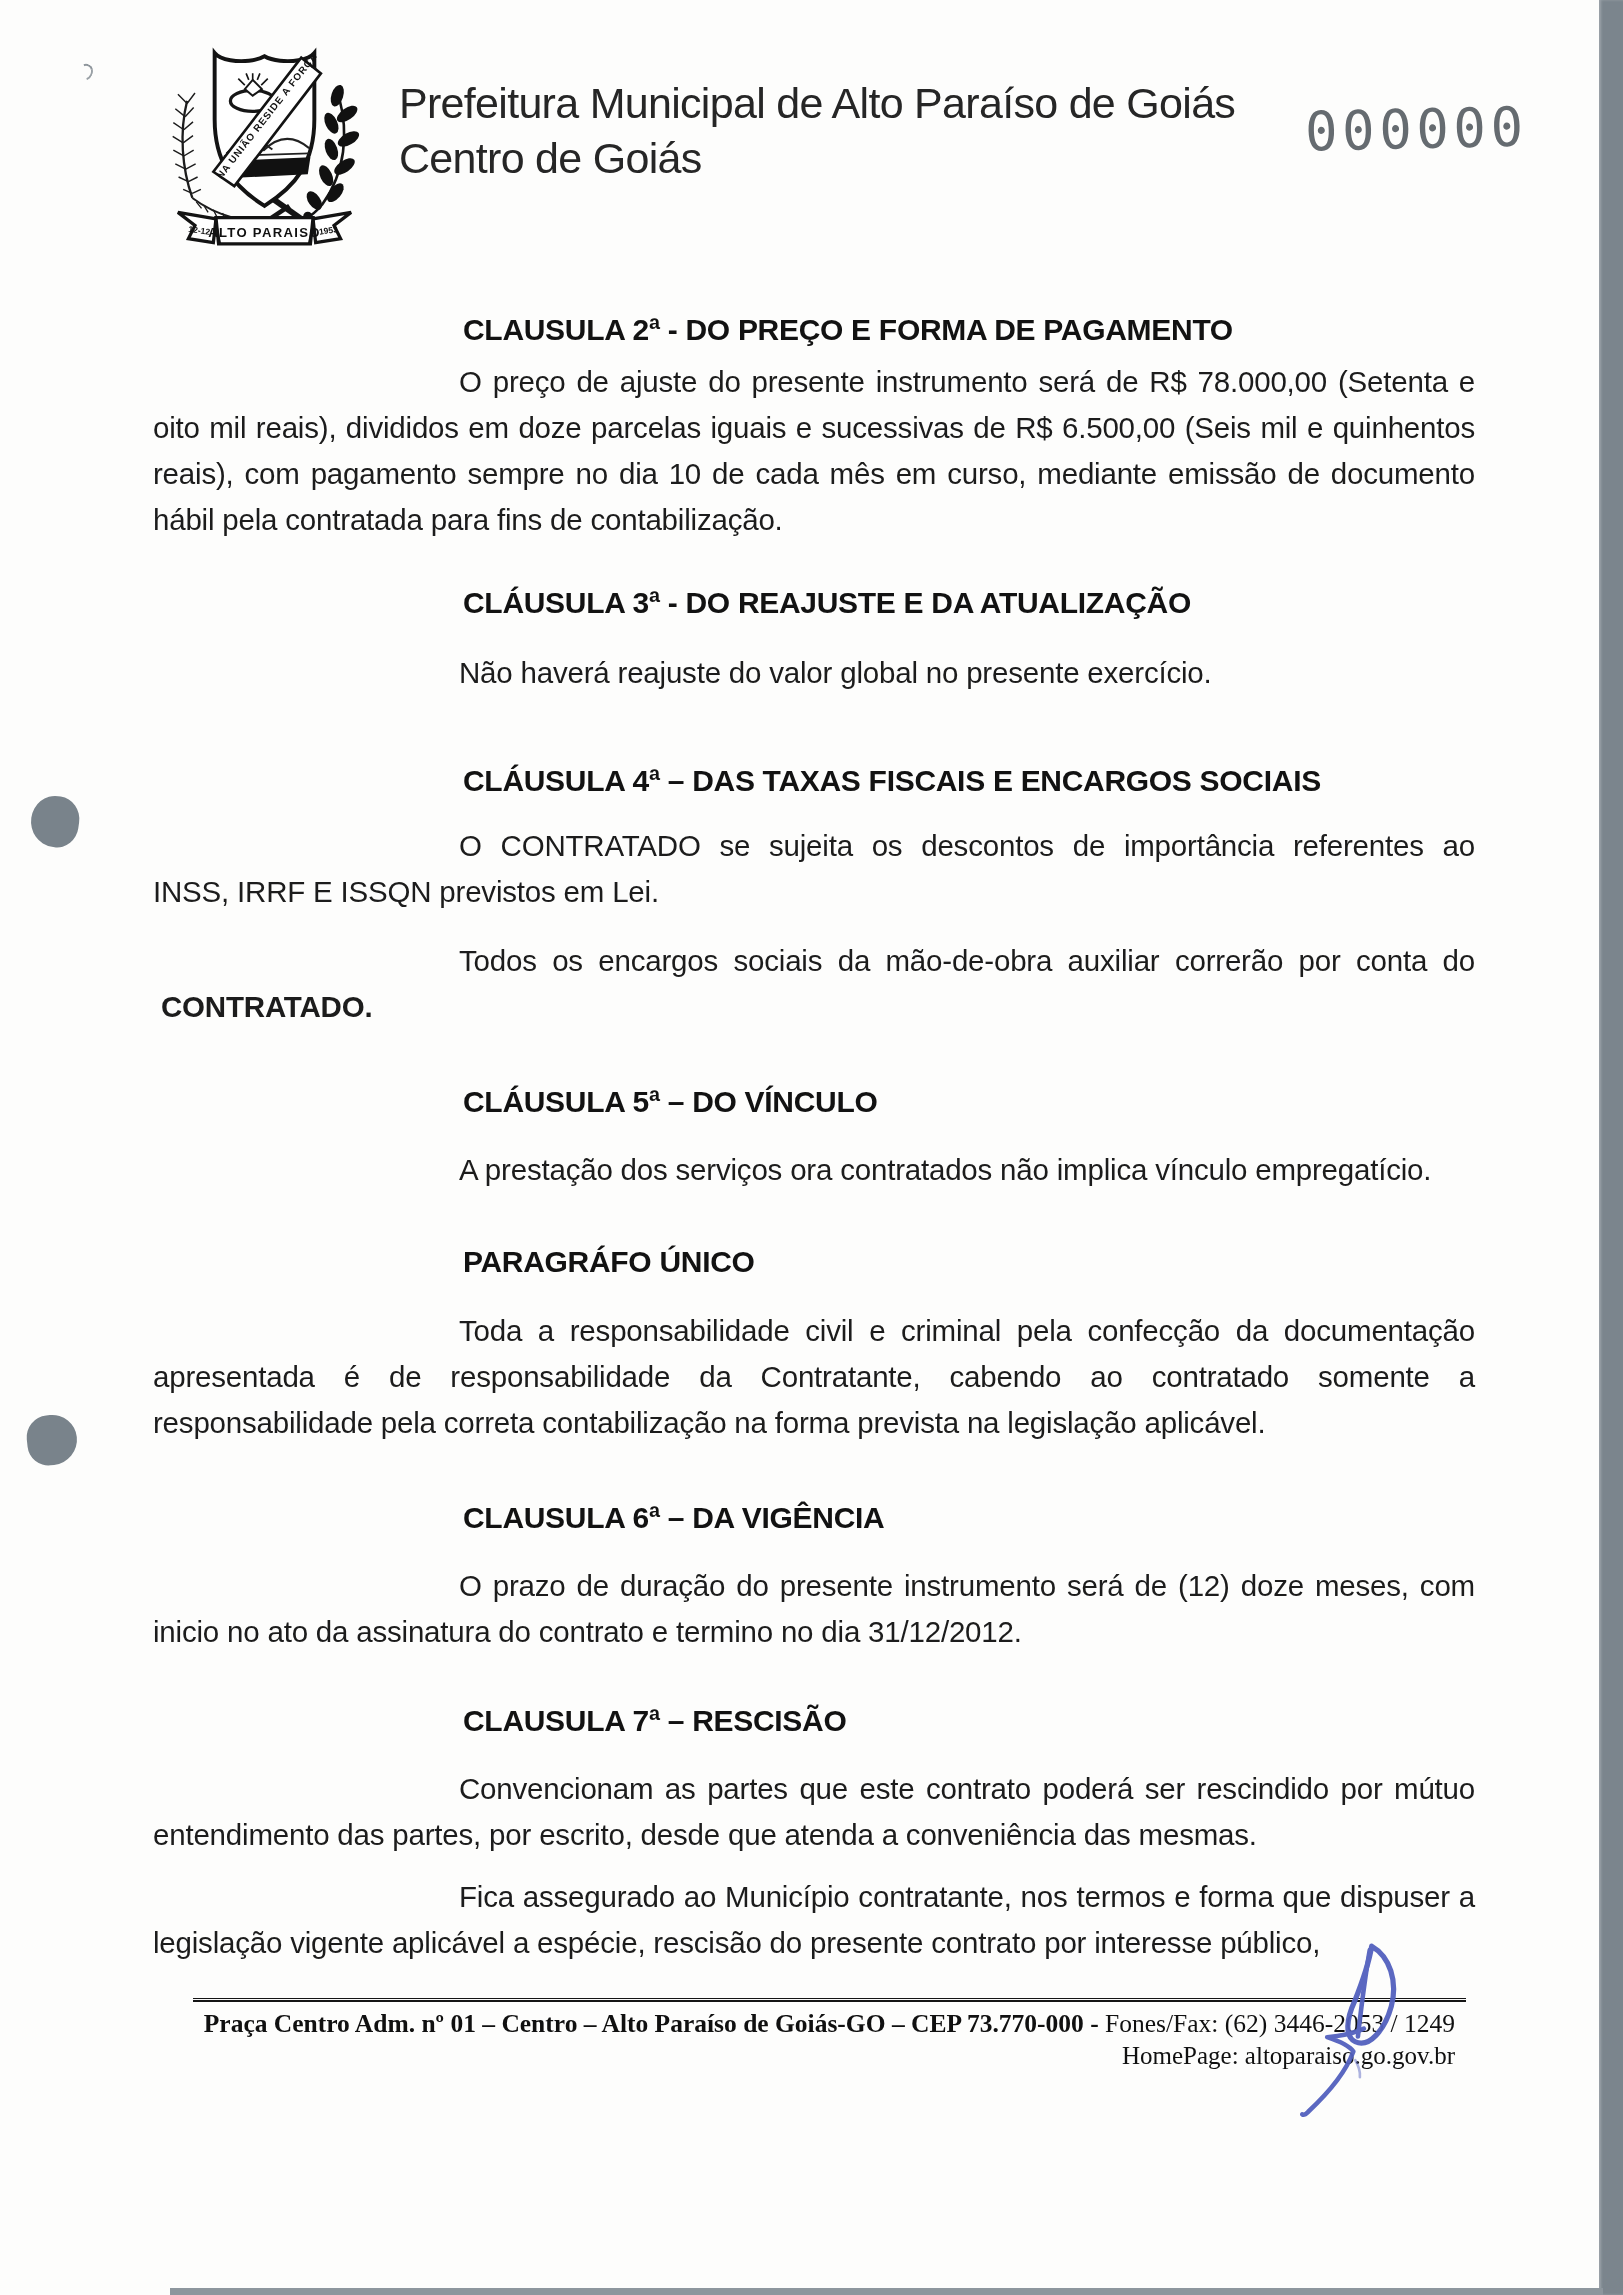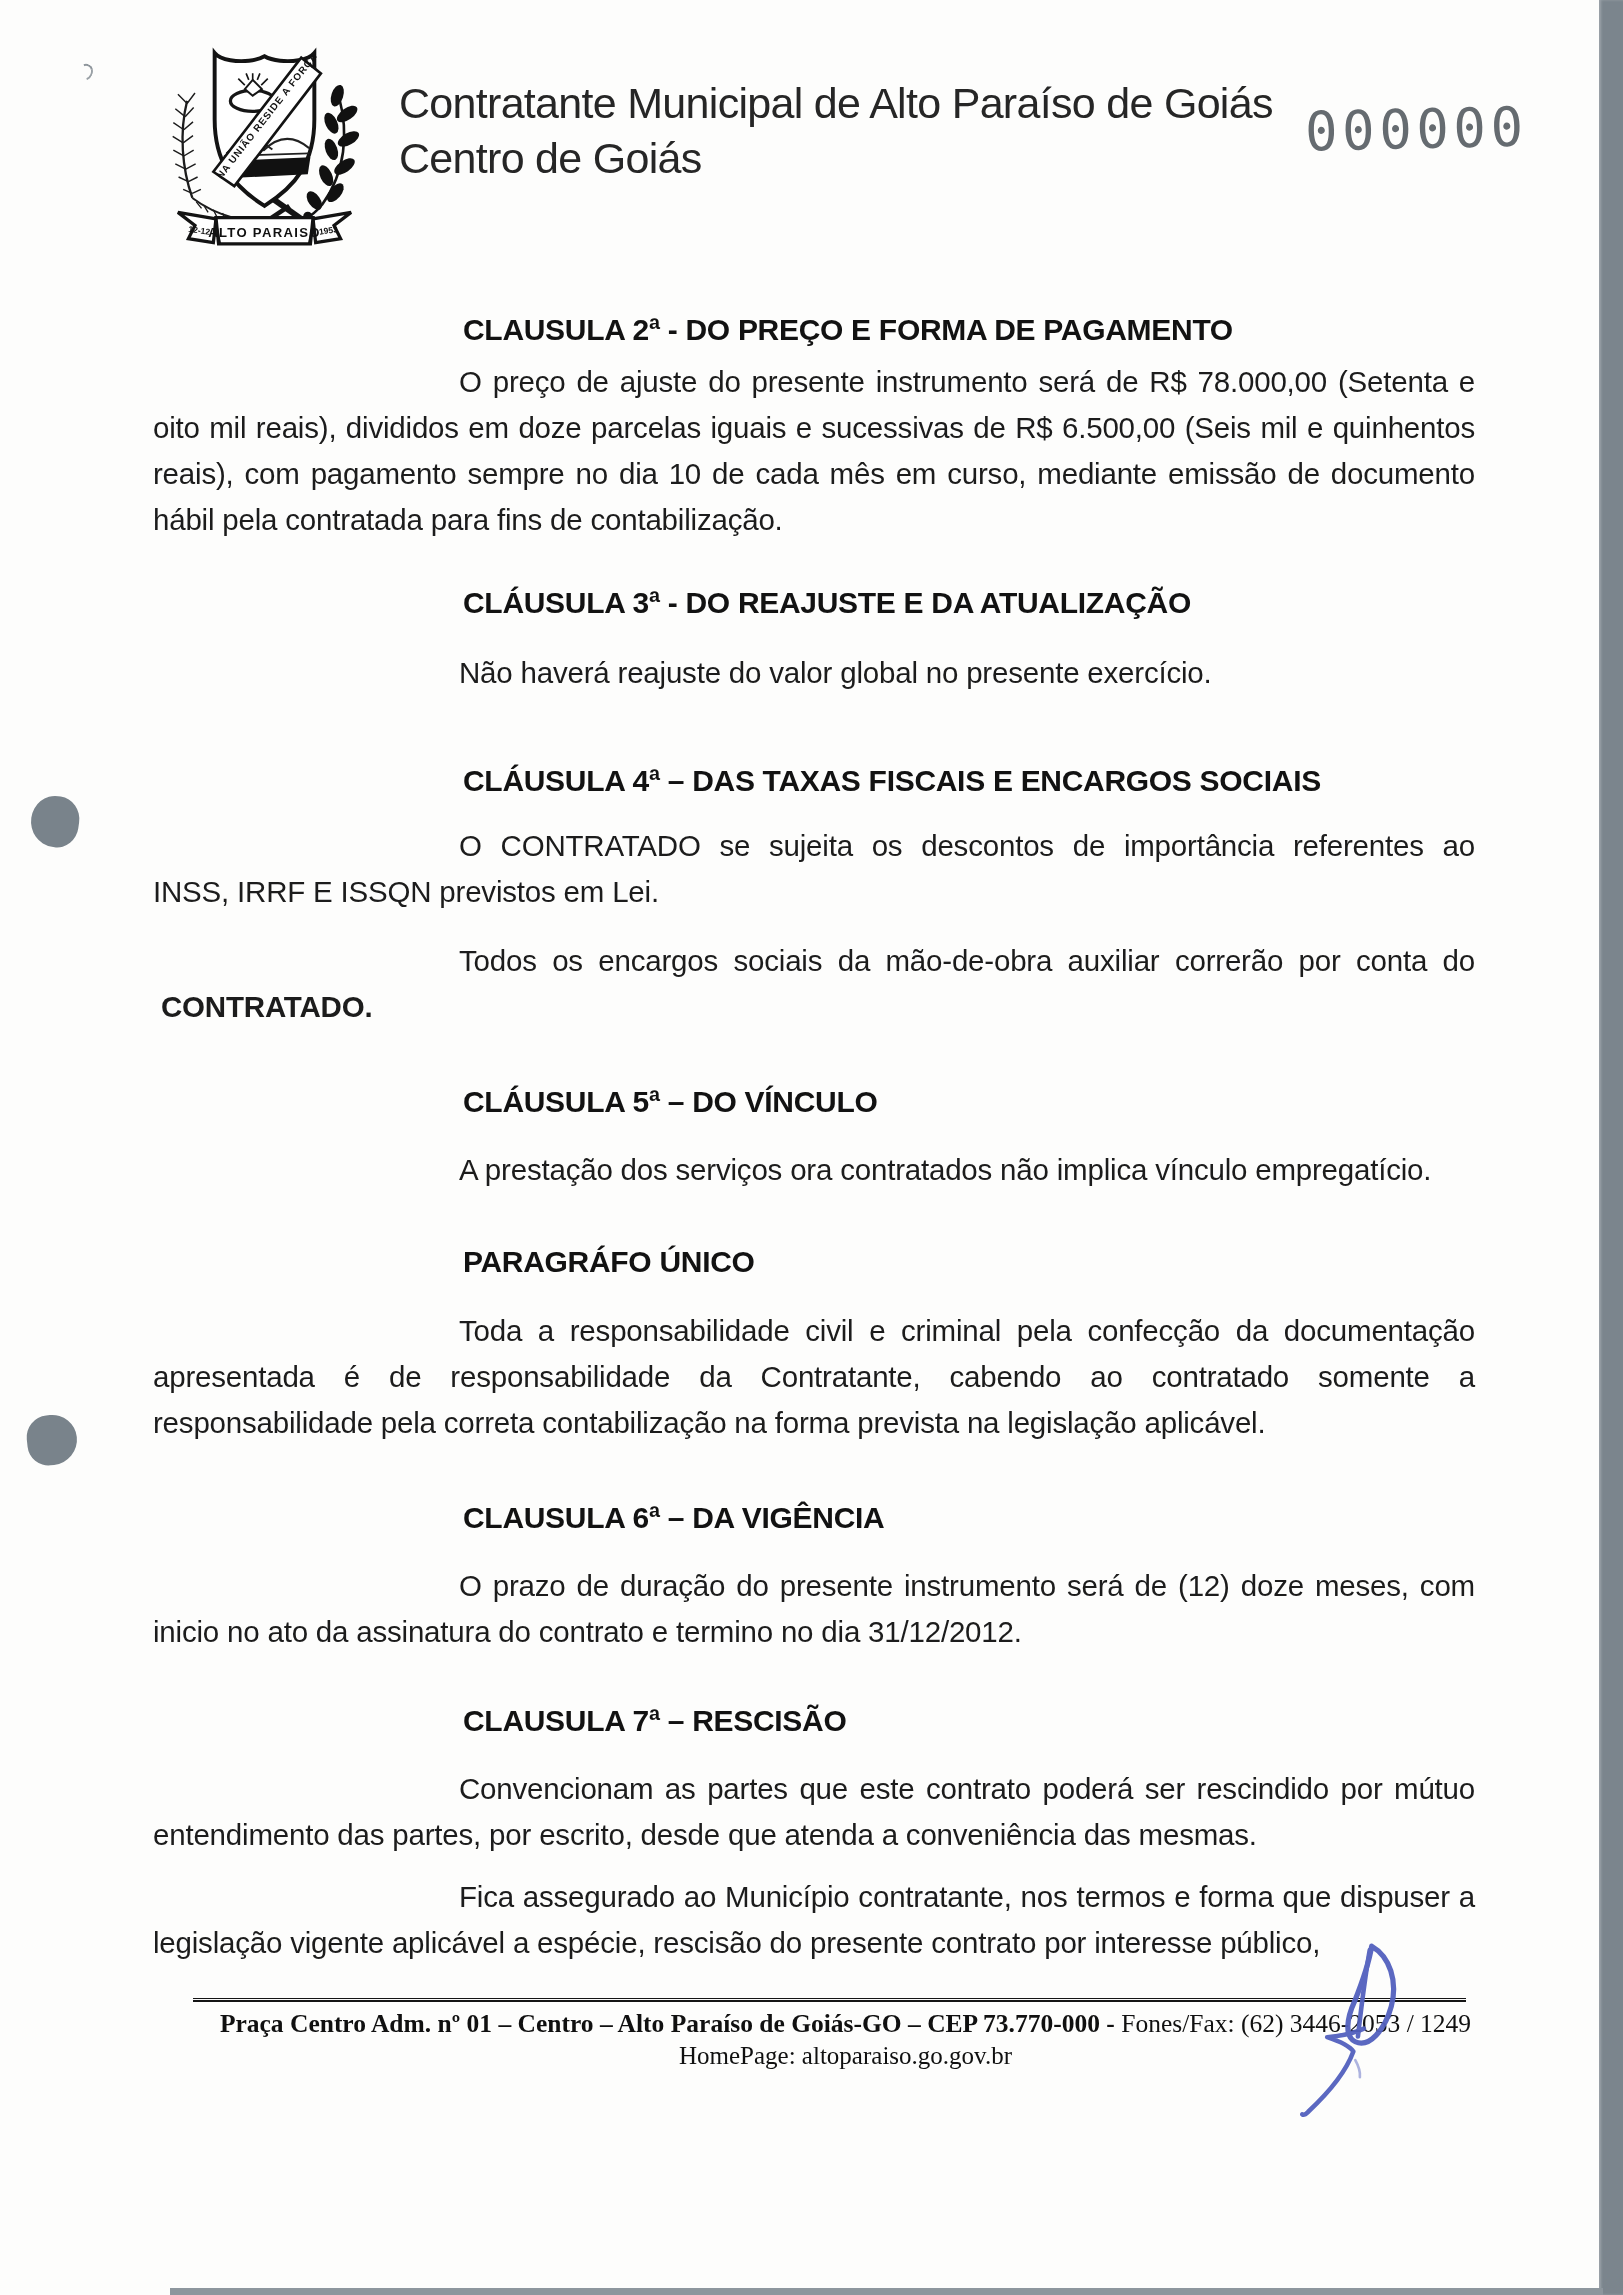--- a/index.html
+++ b/index.html
@@ -25,21 +25,21 @@
   .clause{position:absolute;left:458px;margin:5px;font-size:30px;line-height:37px;font-weight:bold;
           color:#121212;letter-spacing:-0.3px;white-space:nowrap;}
   .para{position:absolute;left:153px;width:1322px;margin:0;font-size:29.5px;line-height:46px;
         color:#1c1c1c;text-align:justify;text-indent:306px;letter-spacing:-0.2px;}
   .para .jline{display:block;text-align-last:justify;}
   .para .l2{display:block;text-indent:0;}
   .b{font-weight:bold;margin-left:8px;}
   
   .footer-rule{position:absolute;left:193px;top:1998px;width:1273px;height:3.9px;
                background:linear-gradient(#141414 0 1.3px,#fafafa 1.3px 2px,#141414 2px 3.9px);}
-  .ft{position:absolute;left:209px;width:1273px;text-align:center;margin:0;
+  .ft{position:absolute;left:182px;width:1273px;text-align:right;margin:0;
       font-family:"Liberation Serif",serif;color:#101010;}
   .ft1{top:2007px;font-size:25.5px;line-height:33px;}
   .ft1 .bold{font-weight:bold;}
   .ft2{top:2040px;font-size:25px;line-height:31px;}
   .sig{position:absolute;left:0;top:0;width:1623px;height:2295px;pointer-events:none;}
 </style>
 </head>
 <body>
 
 <div class="page">
@@ -115,21 +115,21 @@
       <polygon points="96,270 244,270 240,310 100,310" fill="#ffffff" stroke="#131313" stroke-width="5"></polygon>
       <polygon points="96,270 104,310 100,310" fill="#131313"></polygon>
       <polygon points="244,270 236,310 240,310" fill="#131313"></polygon>
       <text x="70" y="294" font-size="13" font-weight="bold" fill="#111" text-anchor="middle" font-family="Liberation Sans, sans-serif" transform="rotate(8 70 294)">12-12</text>
       <text x="268" y="294" font-size="13" font-weight="bold" fill="#111" text-anchor="middle" font-family="Liberation Sans, sans-serif" transform="rotate(-8 268 294)">1953</text>
       <text x="170" y="299" font-size="20" font-weight="bold" fill="#111" text-anchor="middle" font-family="Liberation Sans, sans-serif" letter-spacing="2">ALTO PARAISO</text>
     </g>
   </svg>
 
   <div class="org">
-    <div>Contratante Municipal de Alto Paraíso de Goiás</div>
+    <div>Prefeitura Municipal de Alto Paraíso de Goiás</div>
     <div>Centro de Goiás</div>
   </div>
 
   <div class="stamp">000000</div>
 
   <h2 class="clause" style="top:306px">CLAUSULA 2ª - DO PREÇO E FORMA DE PAGAMENTO</h2>
   <p class="para" style="top:359px">O preço de ajuste do presente instrumento será de R$ 78.000,00 (Setenta e oito mil reais), divididos em doze parcelas iguais e sucessivas de R$ 6.500,00 (Seis mil e quinhentos reais), com pagamento sempre no dia 10 de cada mês em curso, mediante emissão de documento hábil pela contratada para fins de contabilização.</p>
 
   <h2 class="clause" style="top:579px">CLÁUSULA 3ª - DO REAJUSTE E DA ATUALIZAÇÃO</h2>
   <p class="para" style="top:650px">Não haverá reajuste do valor global no presente exercício.</p>

